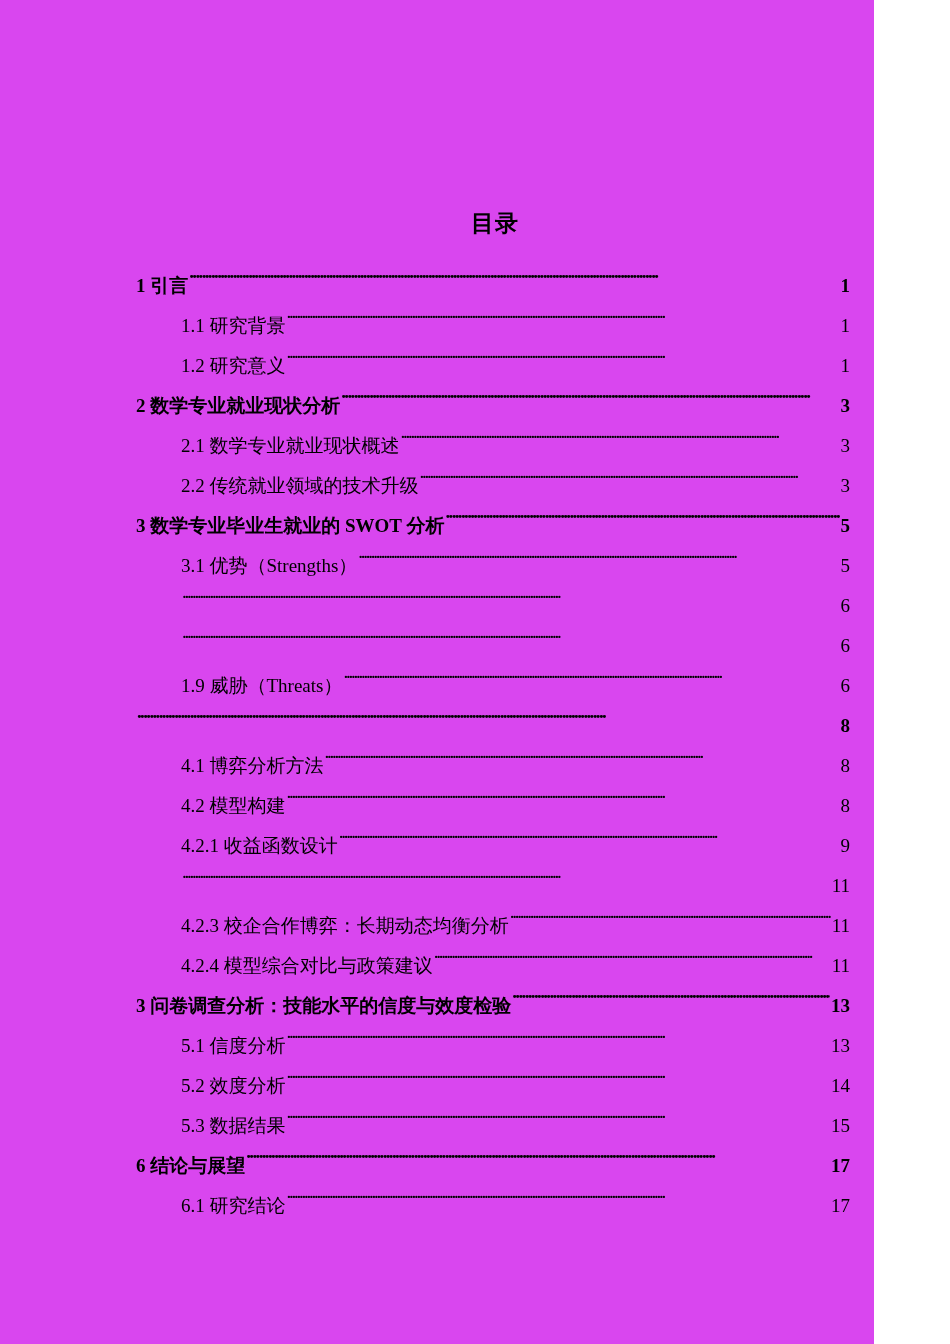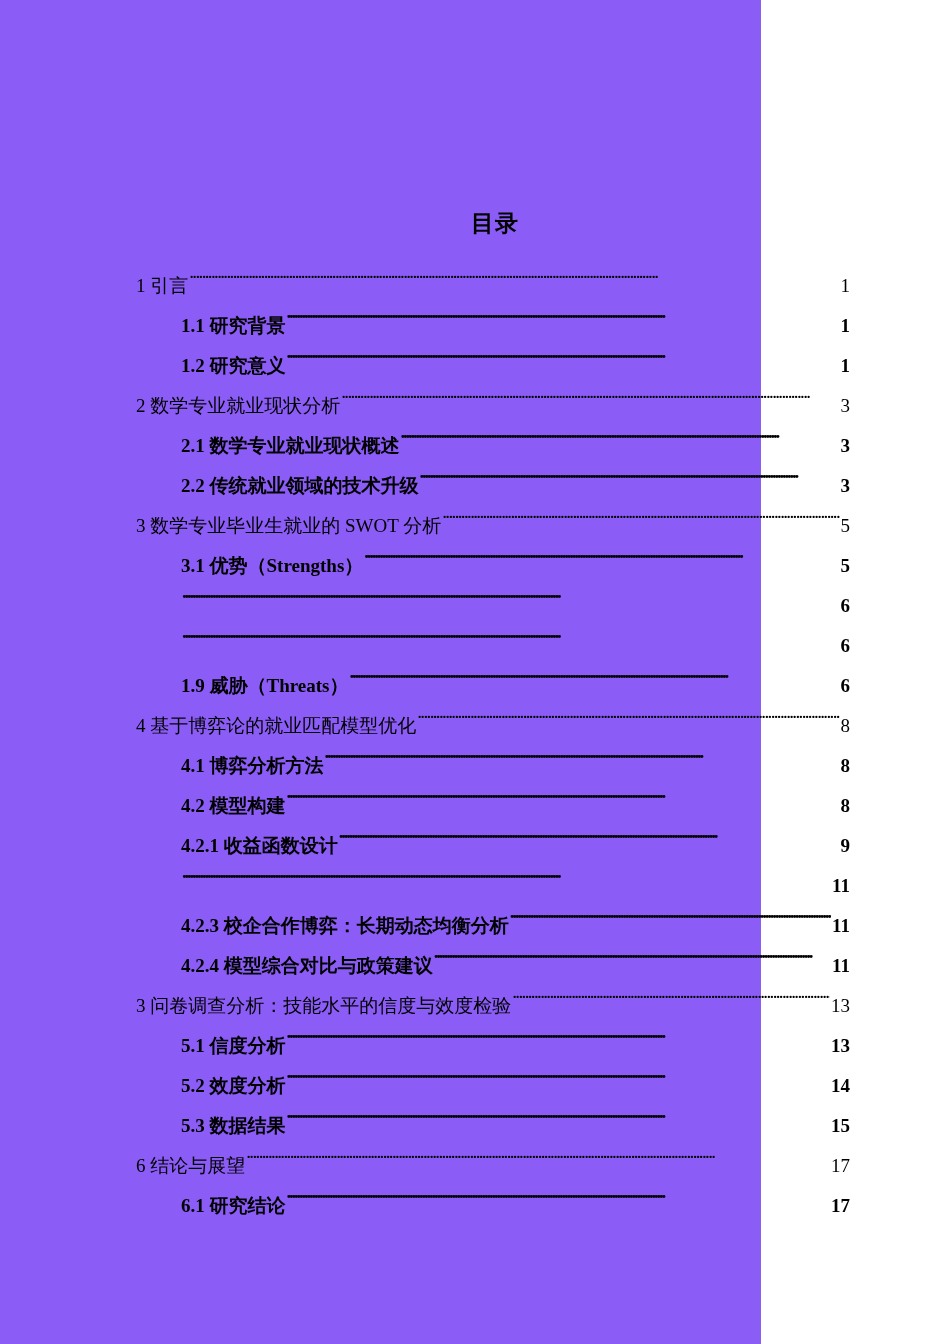--- a/index.html
+++ b/index.html
@@ -1,24 +1,24 @@
 <!DOCTYPE html>
 <html><head>
 <meta charset="utf-8">
 <style>
   html, body { margin: 0; padding: 0; background: #ffffff; }
   body { width: 950px; height: 1344px; position: relative; overflow: hidden;
          font-family: "Liberation Serif", "DejaVu Serif", serif; color: #000; }
-  .page { position: absolute; left: 0; top: 0; width: 761px; height: 1344px; background: #8b5cf6; }
+  .page { position: absolute; left: 0; top: 0; width: 874px; height: 1344px; background: #d946ef; }
   .title { position: absolute; top: 208px; left: 0; width: 990px; text-align: center;
            font-family: "DejaVu Sans", "Liberation Sans", sans-serif; font-size: 23px; font-weight: bold; letter-spacing: 1px; }
   .toc { position: absolute; top: 252px; left: 136px; width: 714px; }
   .row { display: flex; align-items: baseline; height: 40px; line-height: 40px; font-size: 19px; white-space: nowrap; }
-  .row.l1 { font-weight: normal; }
-  .row.l2 { padding-left: 45px; font-weight: bold; }
+  .row.l1 { font-weight: bold; }
+  .row.l2 { padding-left: 45px; }
   .row .label { flex: 0 0 auto; }
   .row .leader { flex: 1 1 auto; overflow: hidden; margin: 0 1px; position: relative; height: 40px; }
   .row .leader::after { content: ". . . . . . . . . . . . . . . . . . . . . . . . . . . . . . . . . . . . . . . . . . . . . . . . . . . . . . . . . . . . . . . . . . . . . . . . . . . . . . . . . . . . . . . . . . . . . . . . . . . . . . . . . . . . . . . . . . . . . . . . . . . . . . . . . . . . . . . . . . . . . . . . . . . . . . . ";
      position: absolute; left: 0; bottom: 0; white-space: nowrap; letter-spacing: -3.5px; font-size: 19px; }
   .row.l1 .leader::after { letter-spacing: -3.2px; }
   .row .page-num { flex: 0 0 auto; text-align: right; }
 </style>
 </head>
 <body>
 
@@ -73,21 +73,20 @@
     <div class="row l2">
         <span class="leader"></span>
         <span class="page-num">6</span>
       </div>
     <div class="row l2">
         <span class="label">1.9  威胁（Threats）</span>
         <span class="leader"></span>
         <span class="page-num">6</span>
       </div>
     <div class="row l1">
-        <span class="label">4 基于博弈论的就业匹配模型优化</span>
         <span class="leader"></span>
         <span class="page-num">8</span>
       </div>
     <div class="row l2">
         <span class="label">4.1 博弈分析方法</span>
         <span class="leader"></span>
         <span class="page-num">8</span>
       </div>
     <div class="row l2">
         <span class="label">4.2 模型构建</span>

